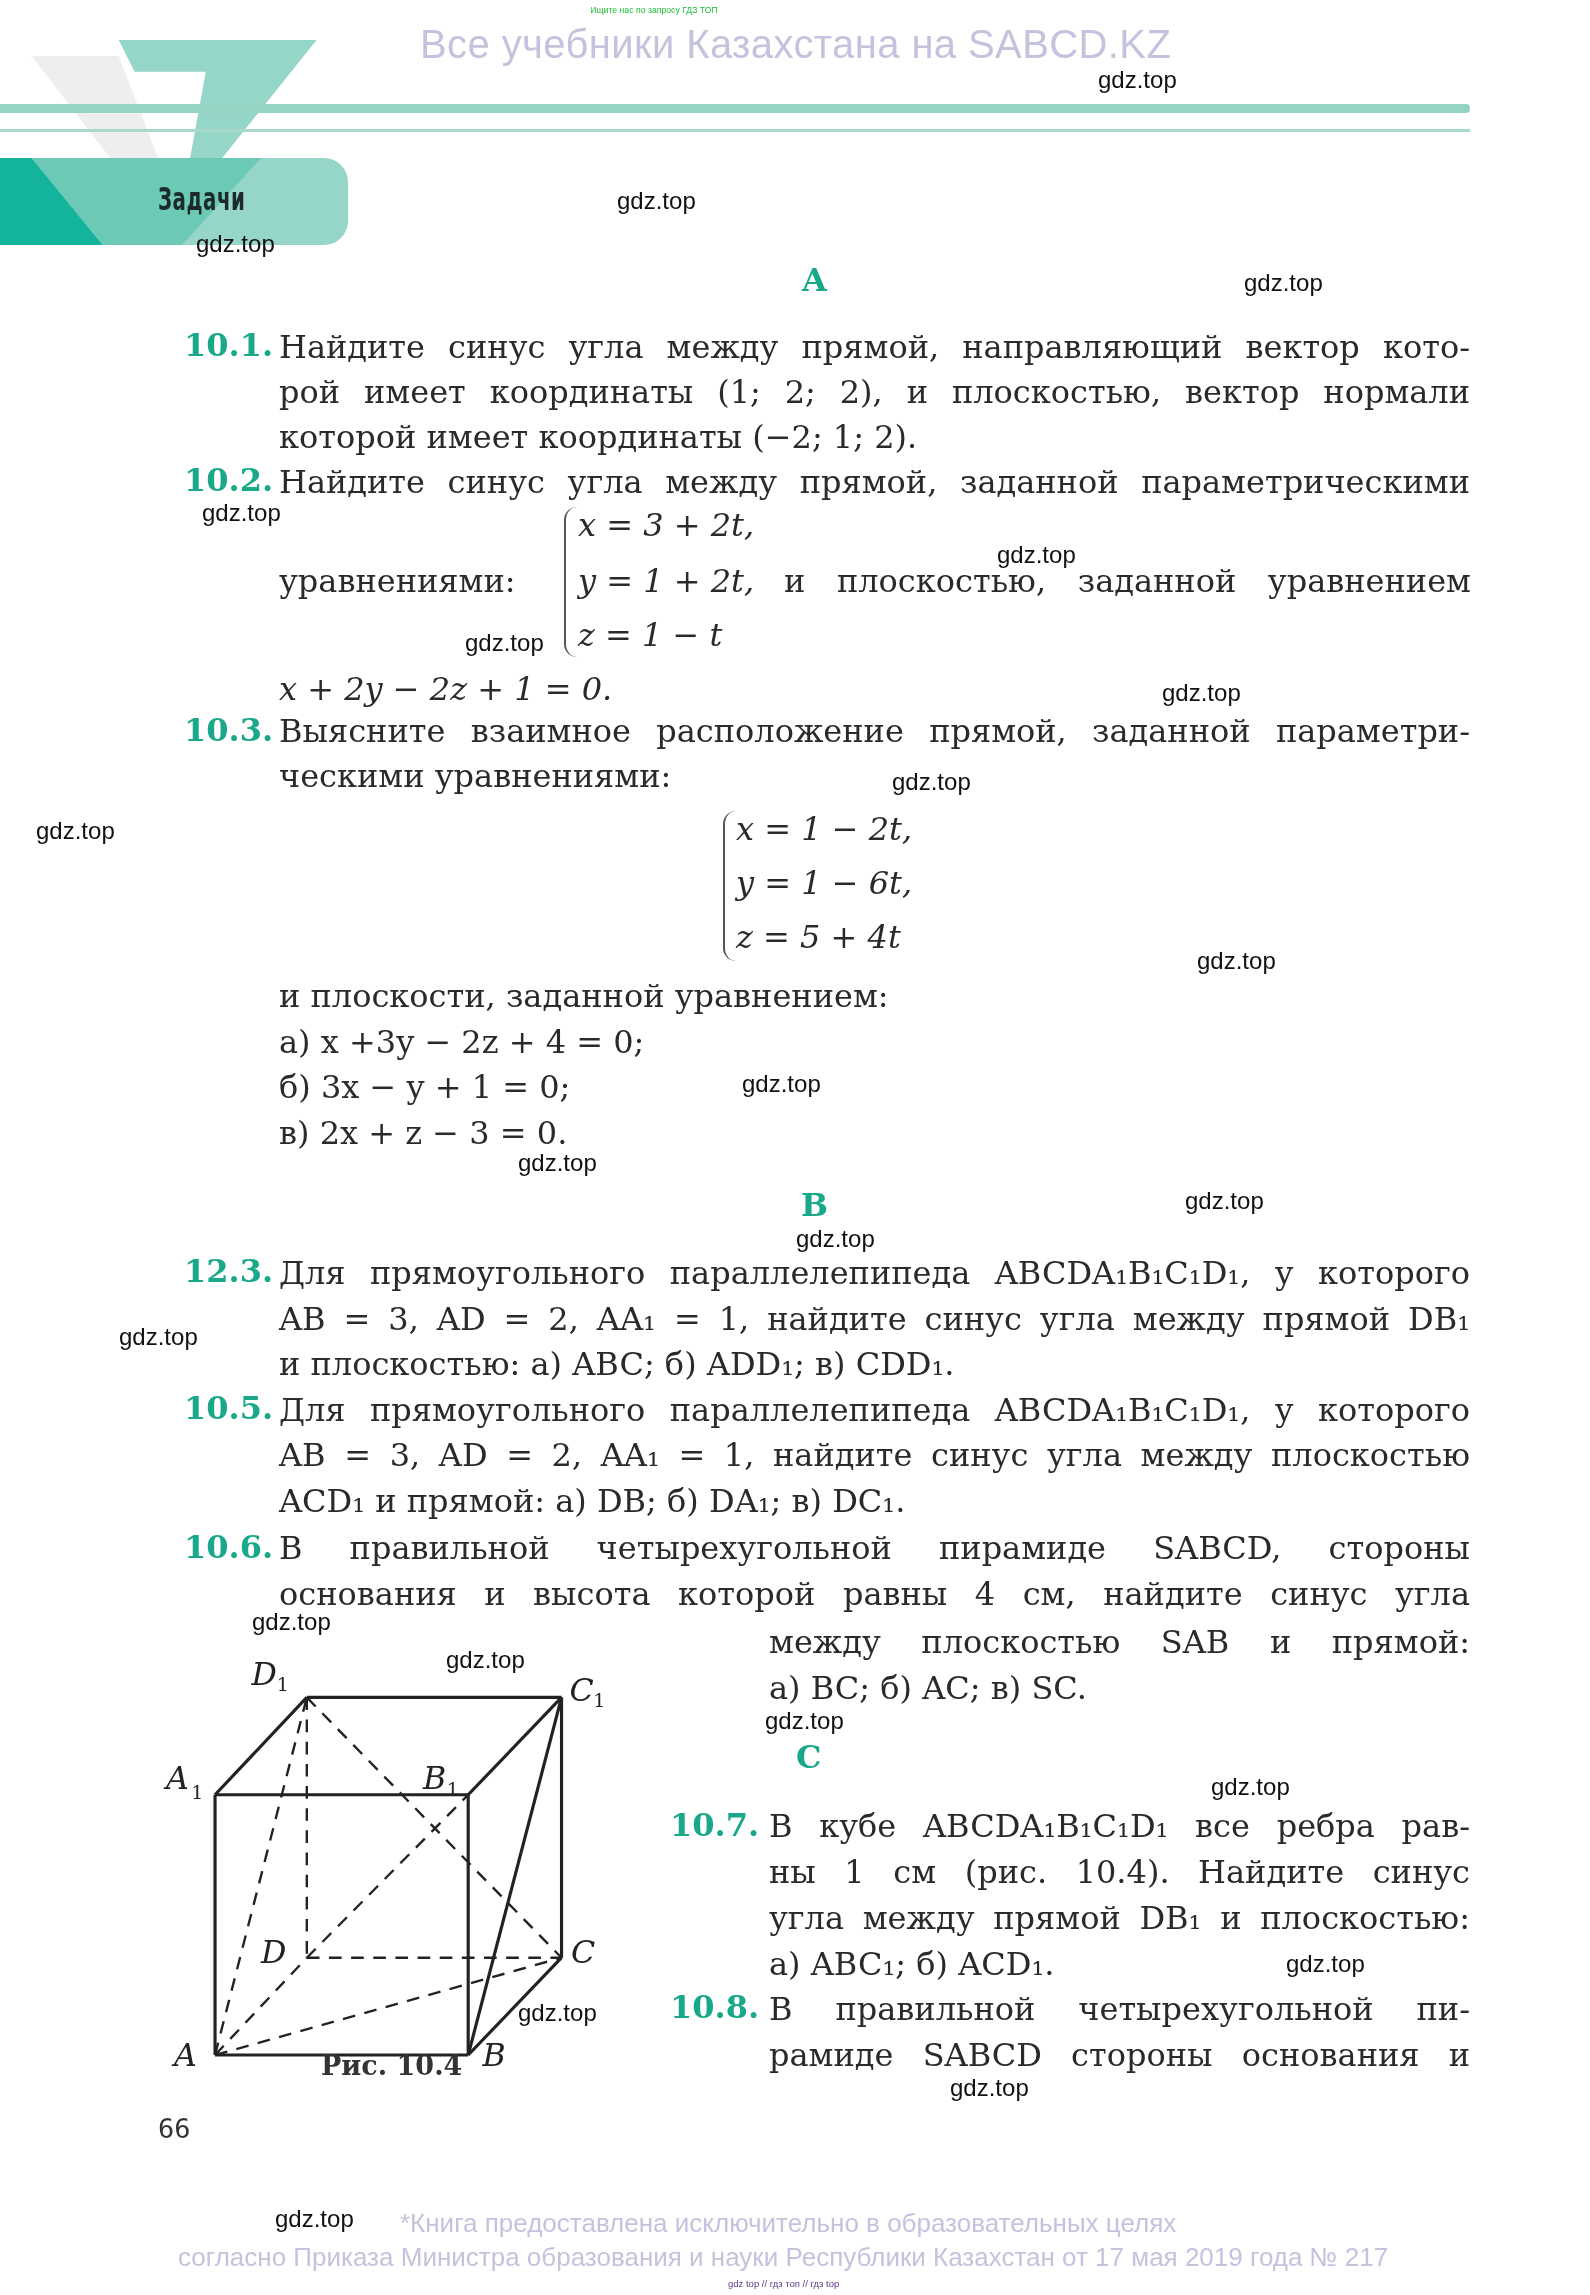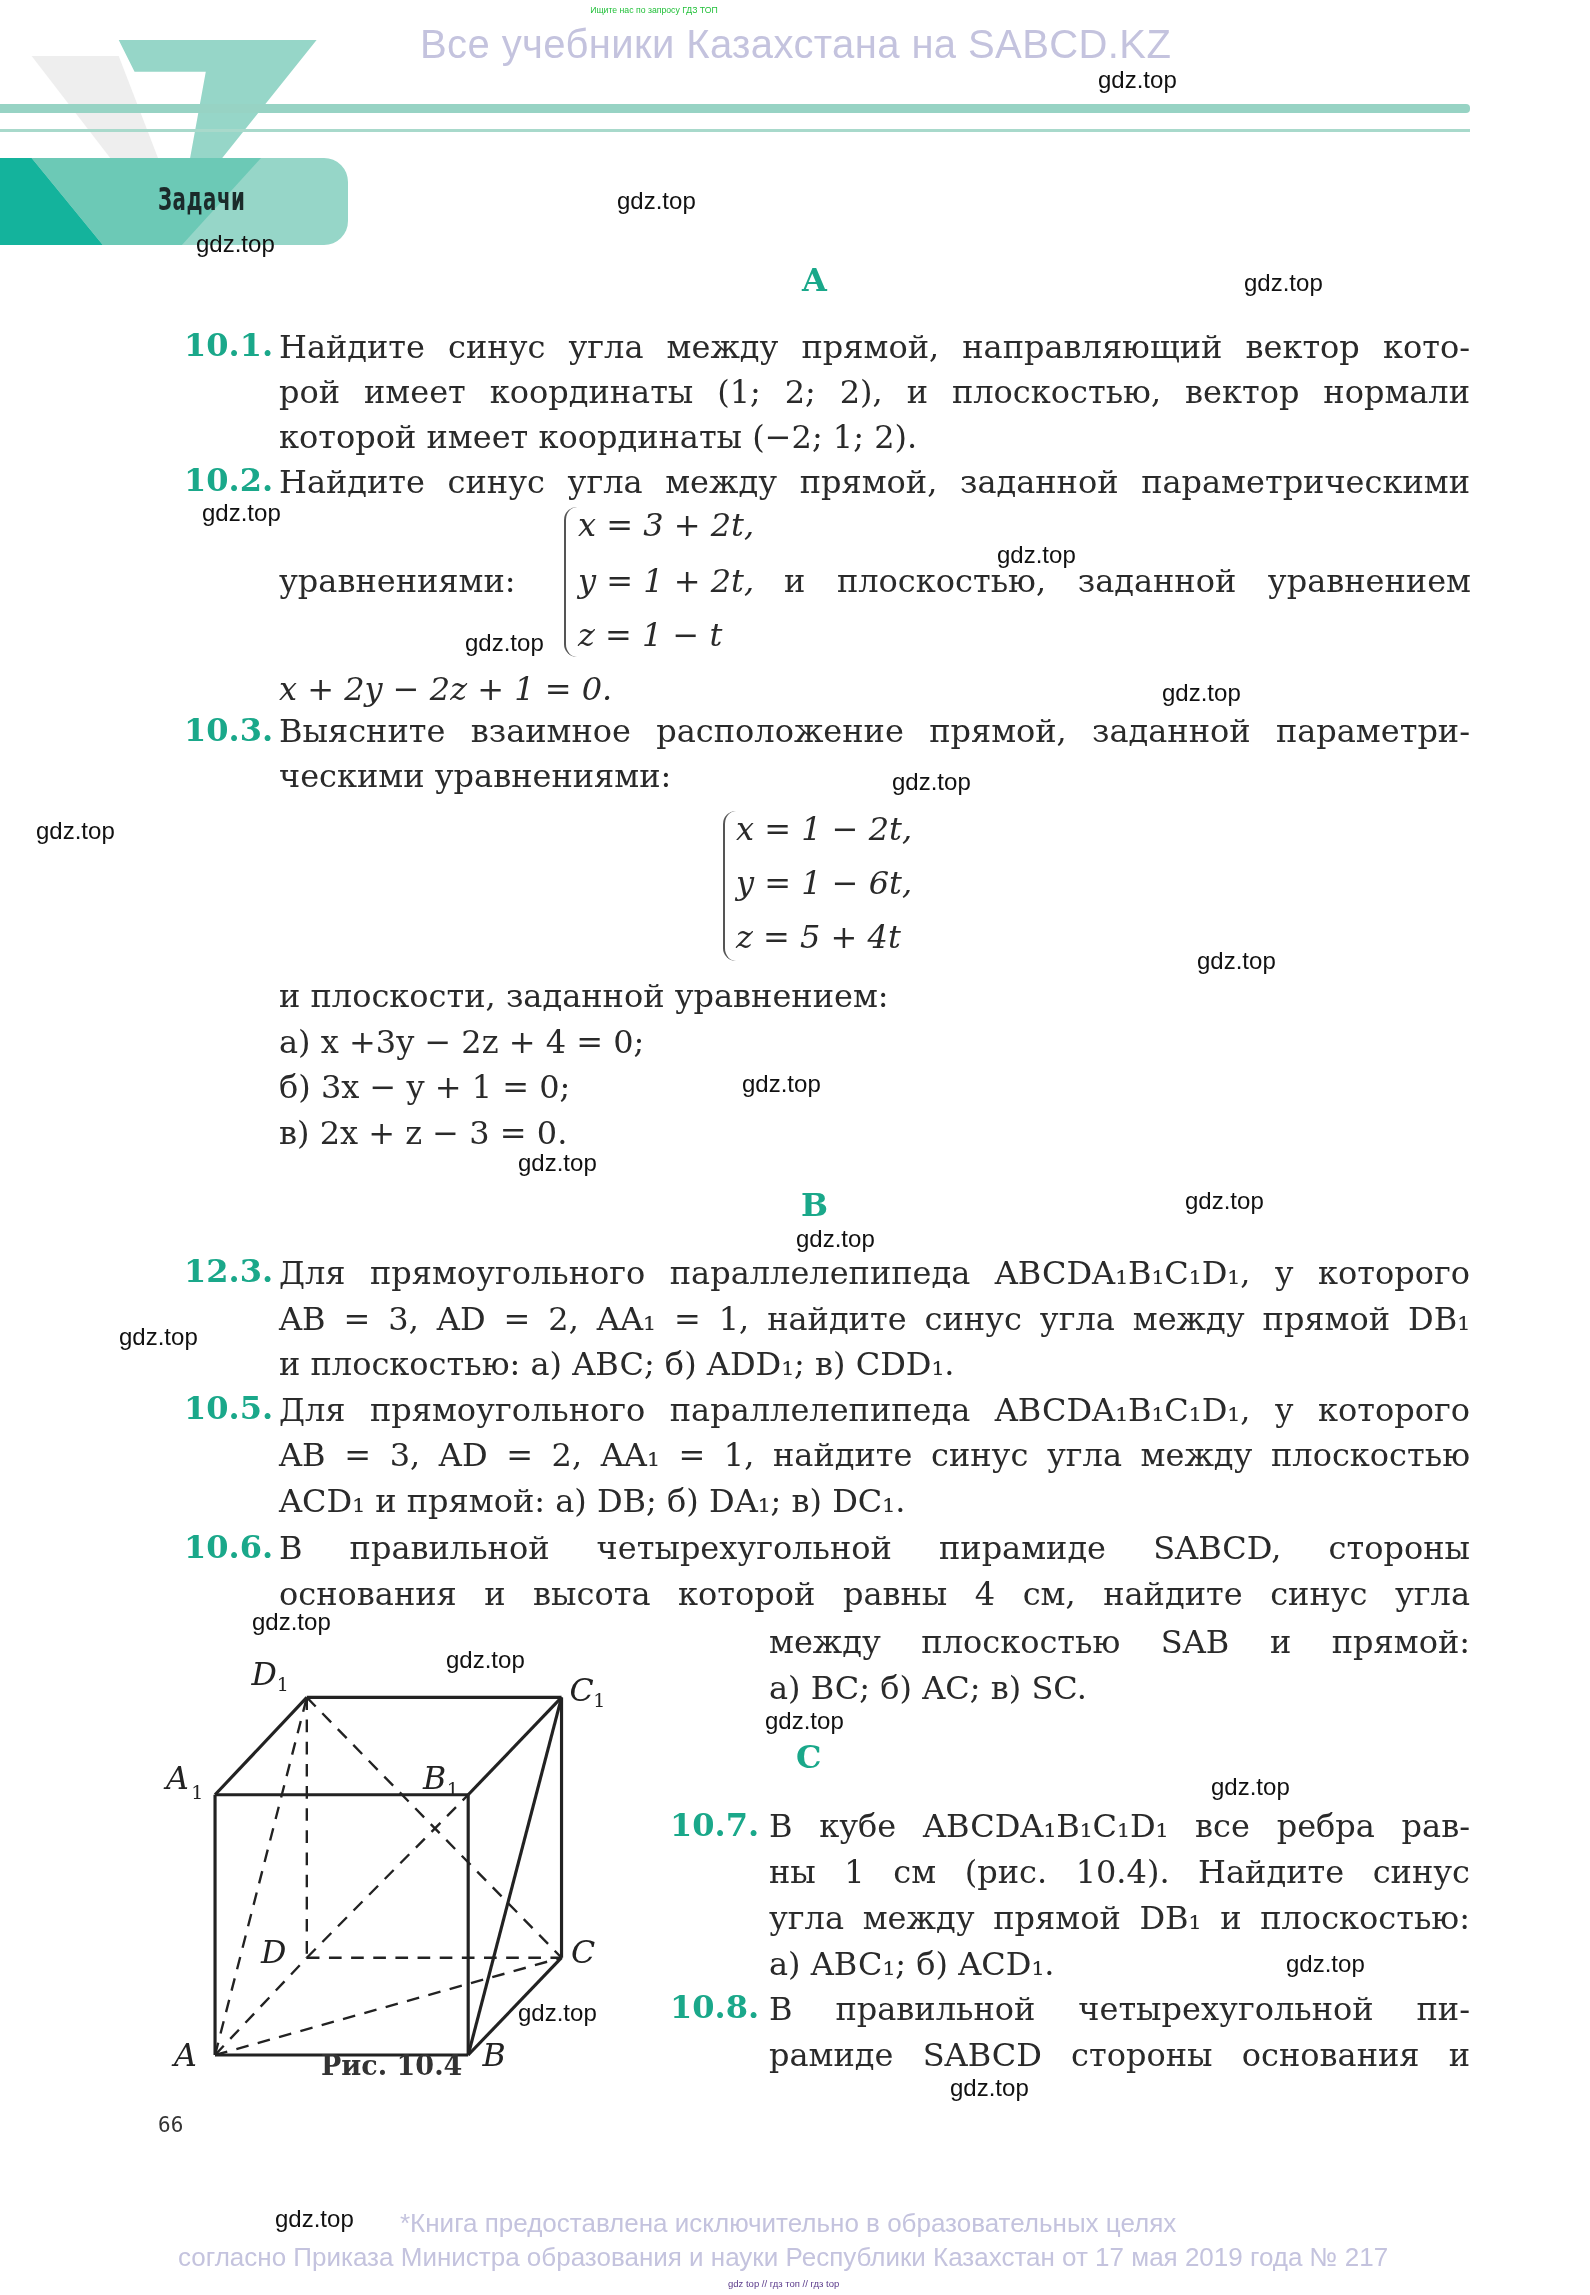--- a/index.html
+++ b/index.html
@@ -14,21 +14,21 @@
   .tab{left:0;top:158px;width:348px;height:87px;border-radius:0 24px 24px 0;overflow:hidden;background:#96d6c8;}
   .tab-title{left:158px;top:180px;font-family:"DejaVu Sans",sans-serif;font-weight:bold;font-size:32px;color:#1b2a2a;transform:scaleX(0.62);transform-origin:left center;letter-spacing:0.8px;}
   
   .sec{font-family:"DejaVu Serif",serif;font-weight:bold;font-size:32px;color:#1aa88a;}
   .num{font-family:"DejaVu Serif",serif;font-weight:bold;font-size:32px;color:#1aa88a;}
   .line{font-size:32px;line-height:45px;white-space:nowrap;color:#2a2a2a;}
   .j{text-align:justify;text-align-last:justify;}
   i{font-style:italic;}
   .brace{border-left:2.4px solid #555;border-radius:16px 0 0 16px;}
   .wm{font-family:"Liberation Sans",sans-serif;font-size:24px;color:#111;}
-  .page-num{font-family:"DejaVu Sans Mono",monospace;font-size:21px;color:#333;}
+  .page-num{font-family:"DejaVu Sans Mono",monospace;font-size:27px;color:#333;}
   .foot{font-family:"Liberation Sans",sans-serif;font-size:26px;color:#c4c3de;white-space:nowrap;}
   .foot-small{font-family:"Liberation Sans",sans-serif;font-size:9.5px;color:#5a3a8a;}
   .fig-caption{font-family:"DejaVu Serif",serif;font-weight:bold;font-size:27px;color:#333;}
   .lbl{font-family:"DejaVu Serif",serif;font-style:italic;font-size:40px;fill:#222;}
   .lbl-sub{font-family:"DejaVu Serif",serif;font-size:24px;fill:#222;}
 </style>
 </head>
 <body>
 
 <div class="abs top-note">Ищите нас по запросу ГДЗ ТОП</div>

